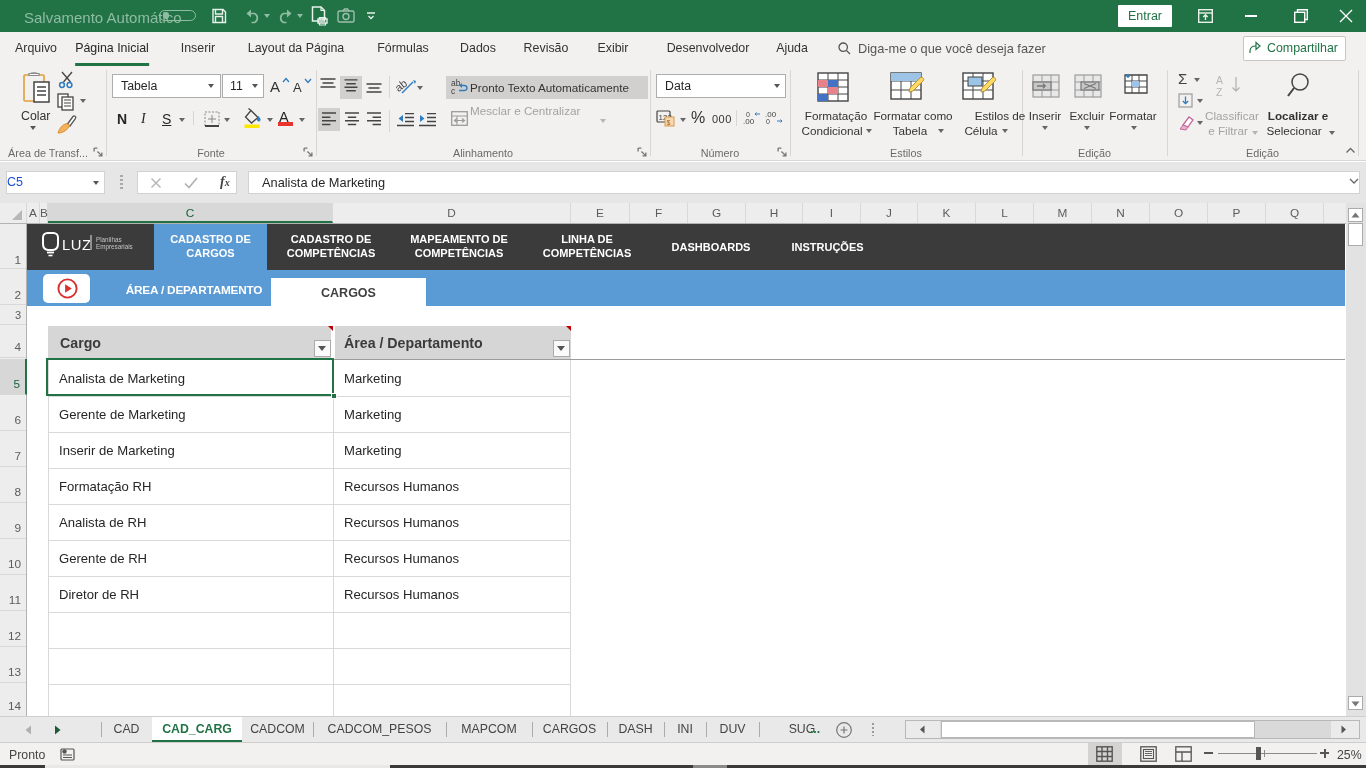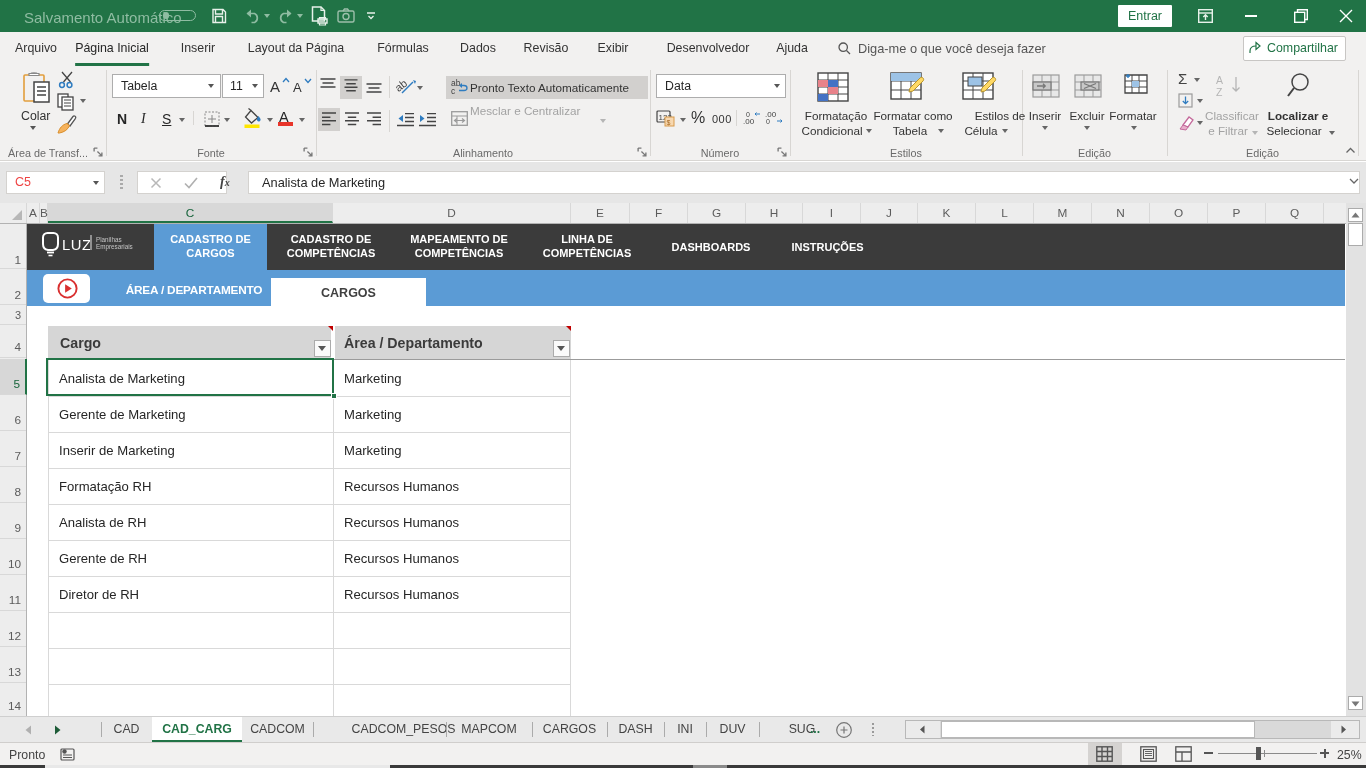--- a/index.html
+++ b/index.html
@@ -28,22 +28,22 @@
   .rlabel { position:absolute; top:81px; font-size:10.8px; color:#6a6a6a; text-align:center; }
   .launcher { position:absolute; top:81px; width:10px; height:10px; }
   .rtext { font-size:11.7px; color:#333; white-space:nowrap; }
   .gray { color:#a3a3a3 !important; }
   .hl { background:#d2d0ce; }
   .combo { position:absolute; background:#fff; border:1px solid #adadad; font-size:12.3px; color:#262626; }
   .dropar { position:absolute; width:0; height:0; border-left:3.5px solid transparent; border-right:3.5px solid transparent; border-top:4px solid #555; }
 
   
   #fbar { position:absolute; left:0; top:162px; width:1366px; height:41px; background:#e6e6e6; }
-  #namebox { position:absolute; left:6px; top:9px; width:99px; height:23px; background:#fff; border:1px solid #d4d2cf; font-size:12.5px; color:#ef4444; line-height:21px; padding-left:8px; }
-  #fxbox { position:absolute; left:137px; top:9px; width:90px; height:23px; background:#fff; border:1px solid #d4d2cf; }
+  #namebox { position:absolute; left:6px; top:9px; width:99px; height:23px; background:#fff; border:1px solid #d4d2cf; font-size:12.5px; color:#1d4ed8; line-height:21px; }
+  #fxbox { position:absolute; left:137px; top:9px; width:100px; height:23px; background:#fff; border:1px solid #d4d2cf; }
   #finput { position:absolute; left:248px; top:9px; width:1112px; height:23px; background:#fff; border:1px solid #d4d2cf; font-size:12.8px; color:#262626; line-height:21px; padding-left:13px; }
 
   
   #colhdr { position:absolute; left:0; top:203px; width:1366px; height:21px; background:#ededed; border-bottom:1px solid #b2b2b2; }
   .chd { position:absolute; top:0; height:20px; border-right:1px solid #d8d8d8; font-size:11.8px; color:#5c5c5c; text-align:center; line-height:20px; }
   #corner { position:absolute; left:0; top:0; width:27px; height:20px; border-right:1px solid #d8d8d8; }
   #corner:after { content:""; position:absolute; right:4px; bottom:3px; border-left:10px solid transparent; border-bottom:10px solid #b7b7b7; }
 
   
   #grid { position:absolute; left:0; top:224px; width:1345px; height:492px; background:#fff; overflow:hidden; }
@@ -552,21 +552,21 @@
         <path d="M7 0.5L1.5 5L7 9.5z" fill="#b0b0b0"></path>
       </svg>
     <svg class="abs" style="left:54px;top:8px" width="8" height="10" viewBox="0 0 8 10">
         <path d="M1 0.5L6.5 5L1 9.5z" fill="#1e5c38"></path>
       </svg>
     <div class="tsep" style="left:101px;"></div>
     <div class="stab" style="left:101px;width:51px;">CAD</div>
     <div class="abs stab" style="left:152px;width:90px;background:#fff;border-bottom:2px solid #217346;color:#217346;font-weight:bold;height:25px;">CAD_CARG</div>
     <div class="stab" style="left:242px;width:71px;">CADCOM</div>
     <div class="tsep" style="left:313px;"></div>
-    <div class="stab" style="left:313px;width:133px;margin-left:24px;">CADCOM_PESOS</div>
+    <div class="stab" style="left:313px;width:133px;">CADCOM_PESOS</div>
     <div class="tsep" style="left:446px;"></div>
     <div class="stab" style="left:446px;width:86px;">MAPCOM</div>
     <div class="tsep" style="left:532px;"></div>
     <div class="stab" style="left:532px;width:75px;">CARGOS</div>
     <div class="tsep" style="left:607px;"></div>
     <div class="stab" style="left:607px;width:57px;">DASH</div>
     <div class="tsep" style="left:664px;"></div>
     <div class="stab" style="left:664px;width:42px;">INI</div>
     <div class="tsep" style="left:706px;"></div>
     <div class="stab" style="left:706px;width:53px;">DUV</div>

